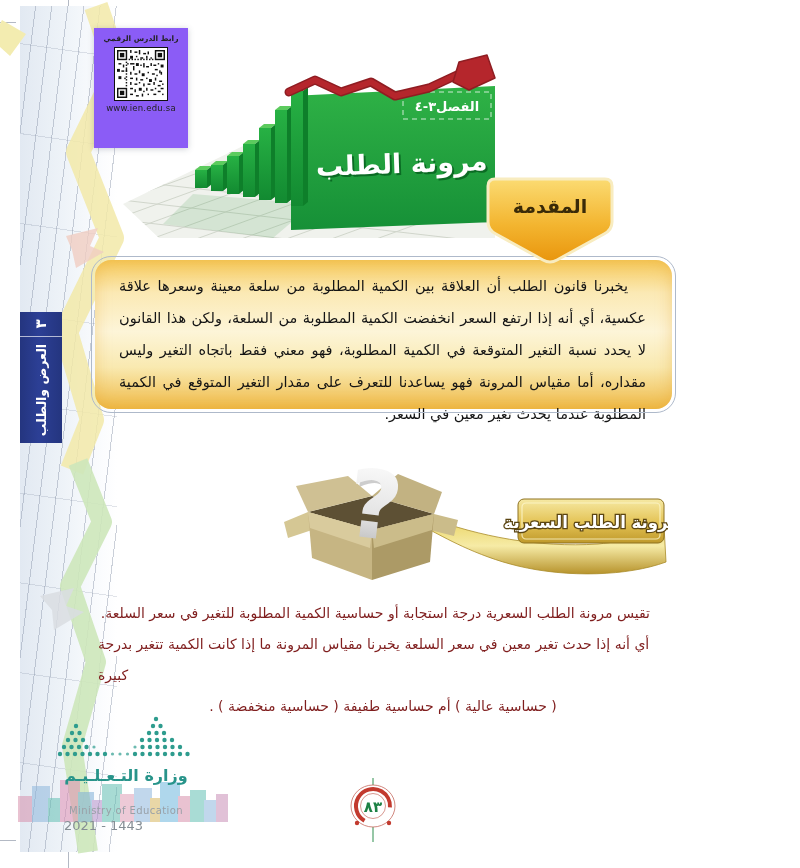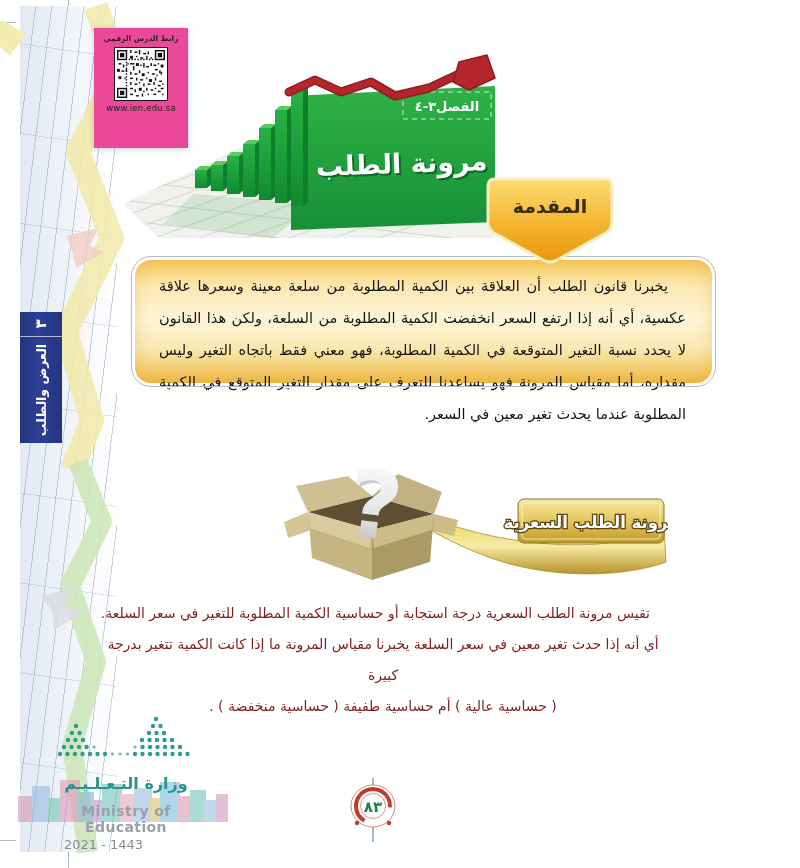--- a/index.html
+++ b/index.html
@@ -22,41 +22,40 @@
       repeating-linear-gradient(8deg, transparent 0 88px, rgba(120,132,155,.22) 88px 89px);
   }
   .ribbons { position:absolute; left:0; top:0; z-index:2; pointer-events:none; }
 
   
   .crop { position:absolute; background:#8a94a4; opacity:.65; z-index:0; }
 
   
   .qr-card {
     position:absolute; left:94px; top:28px; width:94px; height:120px; z-index:4;
-    background:#ec4899; box-shadow:0 1px 6px rgba(60,70,90,.25); text-align:center; padding-top:6px;
+    background:#8b5cf6; box-shadow:0 1px 6px rgba(60,70,90,.25); text-align:center; padding-top:6px;
   }
   .qr-title { font-size:7.5px; font-weight:bold; color:#222; direction:rtl; }
   .qr-card svg { display:block; margin:4px auto 2px auto; border:1px solid #111; padding:2px; background:#fff; }
   .qr-url { font-size:8.5px; color:#222; letter-spacing:.2px; }
 
   
   .chart-banner { position:absolute; left:123px; top:54px; z-index:3; }
 
   
   .intro-badge { position:absolute; left:476px; top:176px; z-index:4; }
 
   
   .intro-box {
-    position:absolute; left:95px; top:260px; width:577px; height:123px; z-index:3;
+    position:absolute; left:95px; top:260px; width:577px; height:149px; z-index:3;
     border-radius:16px;
     background:linear-gradient(180deg,#f6ca5c 0%,#fbe9b4 22%,#fdf5d8 48%,#f9e9b0 72%,#efba47 100%);
     box-shadow:inset 0 0 16px rgba(226,156,30,.35);
     outline:1px solid #aeb9ca; outline-offset:3px;
     padding:10px 26px 0 24px;
-    margin-left:40px;
   }
   .intro-box p {
     direction:rtl; text-align:justify; font-size:14.5px; line-height:32px;
     color:#141414; text-indent:18px;
   }
 
   
   .side-tab {
     position:absolute; left:20px; top:312px; width:42px; height:131px; z-index:5;
     background:linear-gradient(to right,#24357f,#2c3f95 45%,#24357f);
@@ -77,27 +76,27 @@
   
   .qbox { position:absolute; left:282px; top:452px; z-index:3; }
   .gold-banner { position:absolute; left:428px; top:496px; z-index:2; }
 
   
   .section-text {
     position:absolute; left:98px; top:598px; width:570px; z-index:3;
     direction:rtl; font-size:14px; line-height:31px; color:#7f1d1d;
   }
   .section-text .l1 { text-align:right; text-indent:18px; }
-  .section-text .l2 { text-align:center; }
+  .section-text .l2 { text-align:left; }
   .section-text .l3 { text-align:center; }
 
   
   .moe { position:absolute; left:50px; top:716px; width:152px; text-align:center; z-index:4; }
-  .moe .ar { font-size:16px; font-weight:bold; color:#28948a; direction:rtl; margin-top:10px; }
-  .moe .en { font-size:14px; color:#99a0a7; letter-spacing:.4px; margin-top:10px;font-weight:bold; }
+  .moe .ar { font-size:16px; font-weight:bold; color:#28948a; direction:rtl; margin-top:2px; }
+  .moe .en { font-size:10px; color:#99a0a7; letter-spacing:.4px; margin-top:20px; }
   .moe .yr { font-size:13px; font-weight:normal; color:#858d94; text-align:left; padding-left:14px; margin-top:2px; }
   .skyline { position:absolute; left:18px; top:768px; z-index:3; opacity:.55; }
   .page-emblem { position:absolute; left:344px; top:778px; z-index:4; }
 </style>
 </head>
 <body>
 
 <div class="crop" style="left:0;top:22px;width:16px;height:1px"></div>
 <div class="crop" style="left:68px;top:0;width:1px;height:14px"></div>
 <div class="crop" style="left:0;top:840px;width:16px;height:1px"></div>

